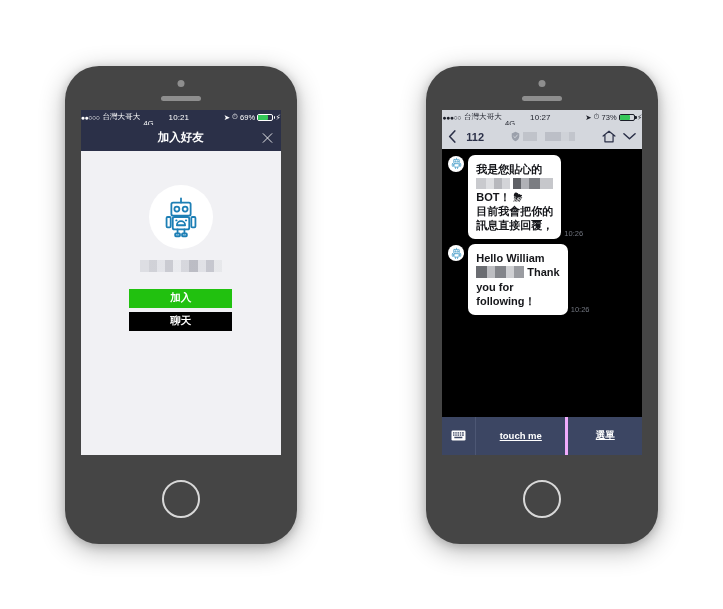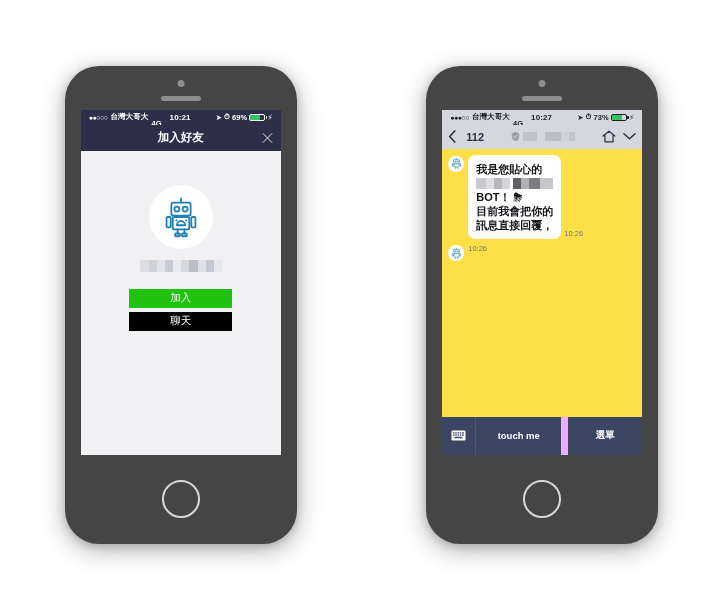--- a/index.html
+++ b/index.html
@@ -81,33 +81,33 @@
     box-sizing: border-box;
   }
 
   
   .statusbar {
     height: 15px;
     flex: 0 0 auto;
     display: flex;
     align-items: center;
     font-size: 8px;
-    font-weight: bold;
-    padding: 0 8px;
+    font-weight: normal;
+    padding: 0 0;
     box-sizing: border-box;
     letter-spacing: 0.1px;
   }
   .statusbar.dark { background: #2b3048; color: #ffffff; }
   .statusbar.light { background: #d4d7dd; color: #1b1e28; }
   .sb-left { display: flex; align-items: center; gap: 3px; }
   .sb-right { display: flex; align-items: center; gap: 2px; margin-left: auto; }
   .dots { letter-spacing: -0.5px; font-size: 7px; }
   .carrier { font-size: 7.5px; }
   .sb-net { font-size: 7.5px; margin-top: 12px; }
-  .sb-time { font-size: 8px; margin-left: 5px; }
+  .sb-time { font-size: 8px; margin-left: 12px; }
   .glyph { font-size: 7.5px; }
   .batt {
     width: 16px; height: 7px;
     border: 1px solid currentColor;
     border-radius: 2px;
     position: relative;
     box-sizing: border-box;
     display: inline-block;
   }
   .batt::after {
@@ -179,21 +179,21 @@
     gap: 4px;
   }
   .act-btn {
     width: 103px;
     height: 19px;
     display: flex;
     align-items: center;
     justify-content: center;
     color: #ffffff;
     font-size: 10.5px;
-    font-weight: normal;
+    font-weight: bold;
     box-sizing: border-box;
   }
   .act-btn.join { background: #21c10f; }
   .act-btn.chat { background: #000000; }
 
   
   .chat-header {
     height: 24px;
     flex: 0 0 auto;
     background: #d4d7dd;
@@ -216,21 +216,21 @@
   .blur-title {
     width: 52px; height: 9px;
     background:
       linear-gradient(90deg,
         #c0c3ca 0 14px, #d4d7dd 14px 22px, #bcbfc7 22px 38px, #cfd2d8 38px 46px, #c2c5cc 46px 52px);
   }
   .hdr-icons { display: flex; align-items: center; gap: 7px; }
 
   .chat-body {
     flex: 1 1 auto;
-    background: #fde047;
+    background: #000000;
     padding: 6px 7px 0 6px;
     box-sizing: border-box;
     overflow: hidden;
   }
   .msg-row {
     display: flex;
     align-items: flex-start;
     gap: 4px;
     margin-bottom: 5px;
   }
@@ -289,39 +289,40 @@
     background: linear-gradient(90deg,#6b6d72 0 11px,#bcbdc1 11px 19px,#83858a 19px 30px,#cfd0d3 30px 38px,#9a9ca1 38px 48px);
   }
 
   .chat-footer {
     height: 38px;
     flex: 0 0 auto;
     background: #3c4663;
     display: flex;
     align-items: stretch;
     color: #ffffff;
+    text-decoration: underline;
   }
   .foot-kb {
     width: 33px;
     display: flex;
     align-items: center;
     justify-content: center;
     border-right: 1px solid #4d5774;
   }
   .foot-item {
     flex: 1 1 auto;
     display: flex;
     align-items: center;
     justify-content: center;
     font-size: 9.5px;
     font-weight: bold;
   }
   .foot-item.menu {
     flex: 0 0 74px;
-    border-left: 7px solid #f0abfc;
+    border-left: 3px solid #f0abfc;
     text-align: center;
   }
 </style>
 </head>
 <body>
 
 <div class="stage">
 
   <div class="phone">
     <div class="phone-top">
@@ -489,20 +490,26 @@
                 <circle cx="38" cy="21" r="3"></circle>
                 <rect x="20" y="33" width="24" height="17" rx="3"></rect>
                 <rect x="11" y="33" width="6" height="13" rx="2"></rect>
                 <rect x="47" y="33" width="6" height="13" rx="2"></rect>
                 <line x1="27" y1="50" x2="27" y2="57"></line>
                 <line x1="37" y1="50" x2="37" y2="57"></line>
               </g>
             </svg>
           </div>
           <div class="bubble-wrap">
+            <div class="bubble">
+              <span class="ln">Hello William</span>
+              <span class="ln"><span class="bl-inline"></span> <span>Thank</span></span>
+              <span class="ln">you for</span>
+              <span class="ln">following！</span>
+            </div>
             <span class="msg-time">10:26</span>
           </div>
         </div>
 
       </div>
 
       <div class="chat-footer">
         <div class="foot-kb">
           <svg width="15" height="11" viewBox="0 0 18 13">
             <rect x="0.6" y="0.6" width="16.8" height="11.8" rx="1.5" fill="#ffffff"></rect>

